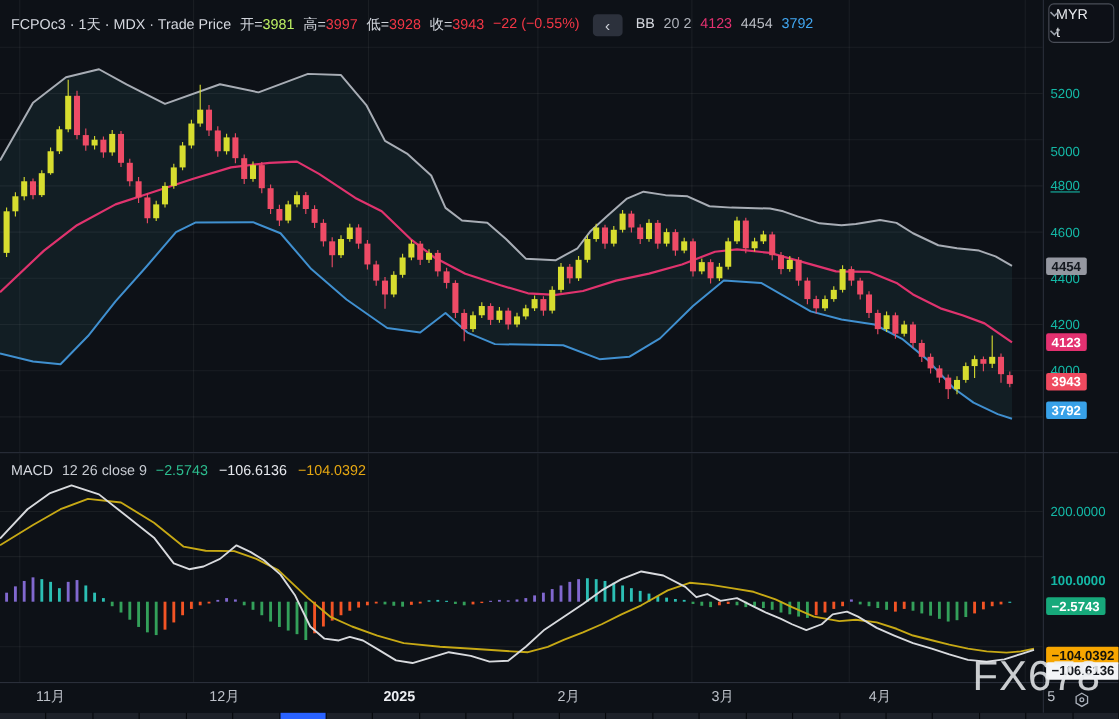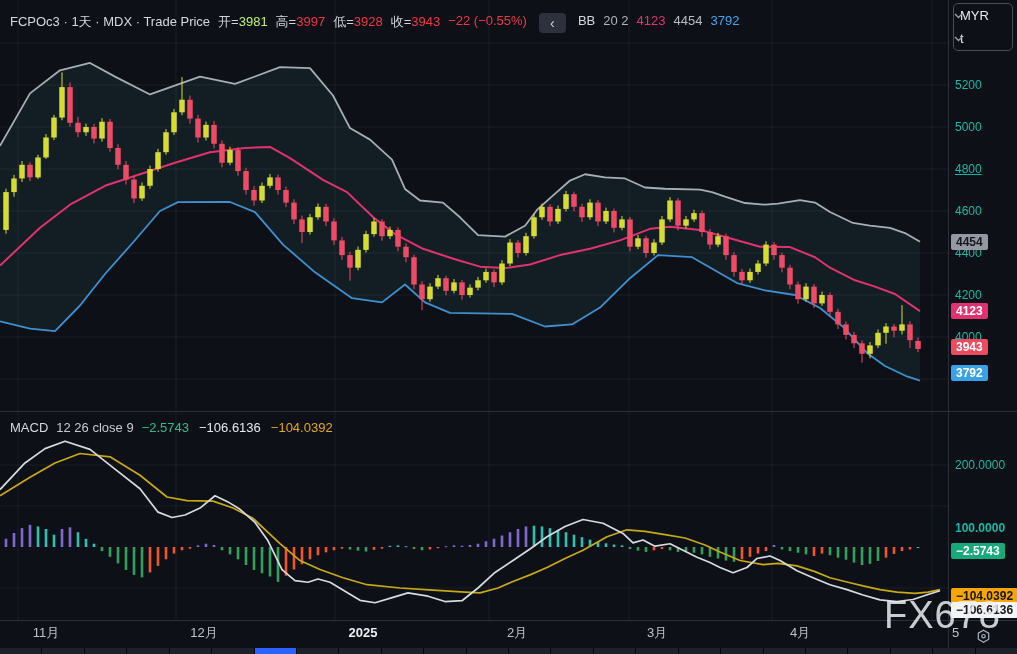--- a/index.html
+++ b/index.html
@@ -13,21 +13,21 @@
   
   .legend{position:absolute;left:10px;display:flex;align-items:flex-start;gap:8px;font-size:13px;color:#d5d8df;z-index:12;white-space:nowrap;}
   #legend-main{top:13px;}
   #legend-macd{top:420px;}
   .collapse-btn{display:inline-flex;align-items:center;justify-content:center;width:27px;height:20px;
      background:#2c313c;border-radius:4px;color:#cfd3da;font-size:14px;line-height:1;cursor:pointer;margin:0 4px;}
   
   .tick{position:absolute;left:6px;font-size:12px;color:#14b8a6;line-height:14px;z-index:10;}
   .badge{position:absolute;left:2px;font-size:12px;font-weight:700;line-height:16px;padding:0 5px;border-radius:2px;z-index:11;}
   
-  .dd-box{position:absolute;left:4px;top:3px;width:60px;height:48px;border:1px solid #4a4e58;border-radius:5px;
+  .dd-box{position:absolute;left:4px;top:3px;width:60px;height:36px;border:1px solid #4a4e58;border-radius:5px;
      box-sizing:border-box;display:flex;flex-direction:column;z-index:12;background:rgba(13,17,23,.6);}
   .dd-row{flex:1;display:flex;align-items:center;justify-content:space-between;padding:0 6px;cursor:pointer;}
   .dd-row span{font-size:13px;color:#e8eaee;}
   
   #time-axis{position:absolute;left:0;top:620px;width:948px;height:27px;z-index:9;margin-left:28px;}
   .month{position:absolute;top:0;transform:translateX(-50%);line-height:26px;font-size:13px;color:#bcc0c8;}
   .month.year{color:#eef0f4;font-weight:700;}
   
   #scroll-strip{position:absolute;left:0;top:648px;width:1017px;height:6px;display:flex;gap:1px;background:#05070a;z-index:13;}
   .seg{flex:1;background:#1d2129;}
@@ -464,21 +464,21 @@
       </div>
       <div class="dd-row">
         <span>t</span>
         <svg width="9" height="6" viewBox="0 0 9 6">
           <path d="M1 1l3.5 3.5L8 1" fill="none" stroke="#9aa0aa" stroke-width="1.4"></path>
           </svg>
       </div>
     </div>
     <div id="axis-items">
         <div class="tick" style="top: 78px;">5200</div>
-        <div class="tick" style="top: 120px;">5000</div>
+        <div class="tick" style="top: 131px;">5000</div>
         <div class="tick" style="top: 162px; text-decoration: underline;">4800</div>
         <div class="tick" style="top: 204px;">4600</div>
         <div class="tick" style="top: 246px;">4400</div>
         <div class="tick" style="top: 288px;">4200</div>
         <div class="tick" style="top: 330px;">4000</div>
         <div class="tick" style="top: 458px;">200.0000</div>
         <div class="tick" style="top: 521px; font-weight: bold;">100.0000</div>
         <div class="badge" style="top: 234px; background: rgb(149, 152, 161); color: rgb(20, 24, 31);">4454</div>
         <div class="badge" style="top: 303px; background: rgb(227, 49, 112); color: rgb(255, 255, 255);">4123</div>
         <div class="badge" style="top: 339px; background: rgb(239, 74, 95); color: rgb(255, 255, 255);">3943</div>

